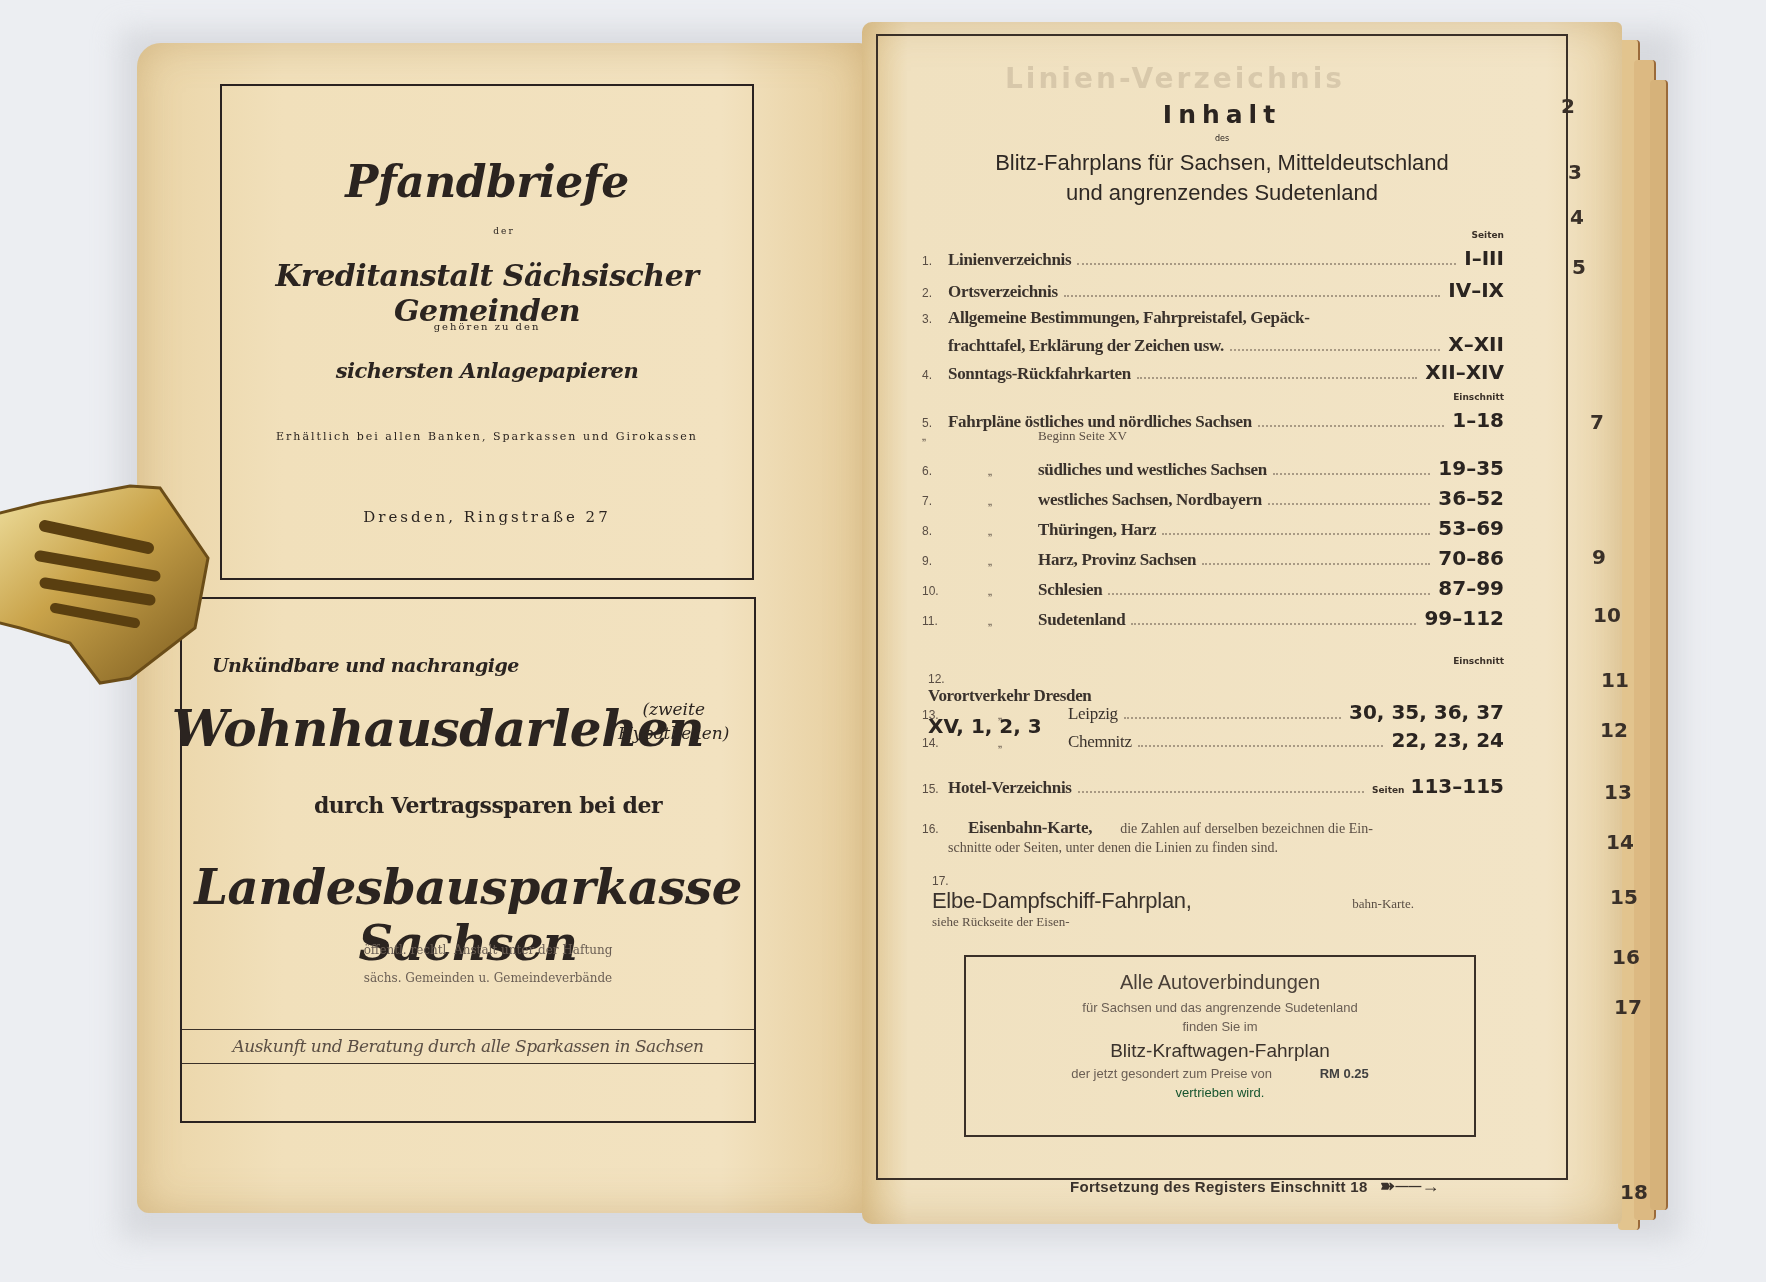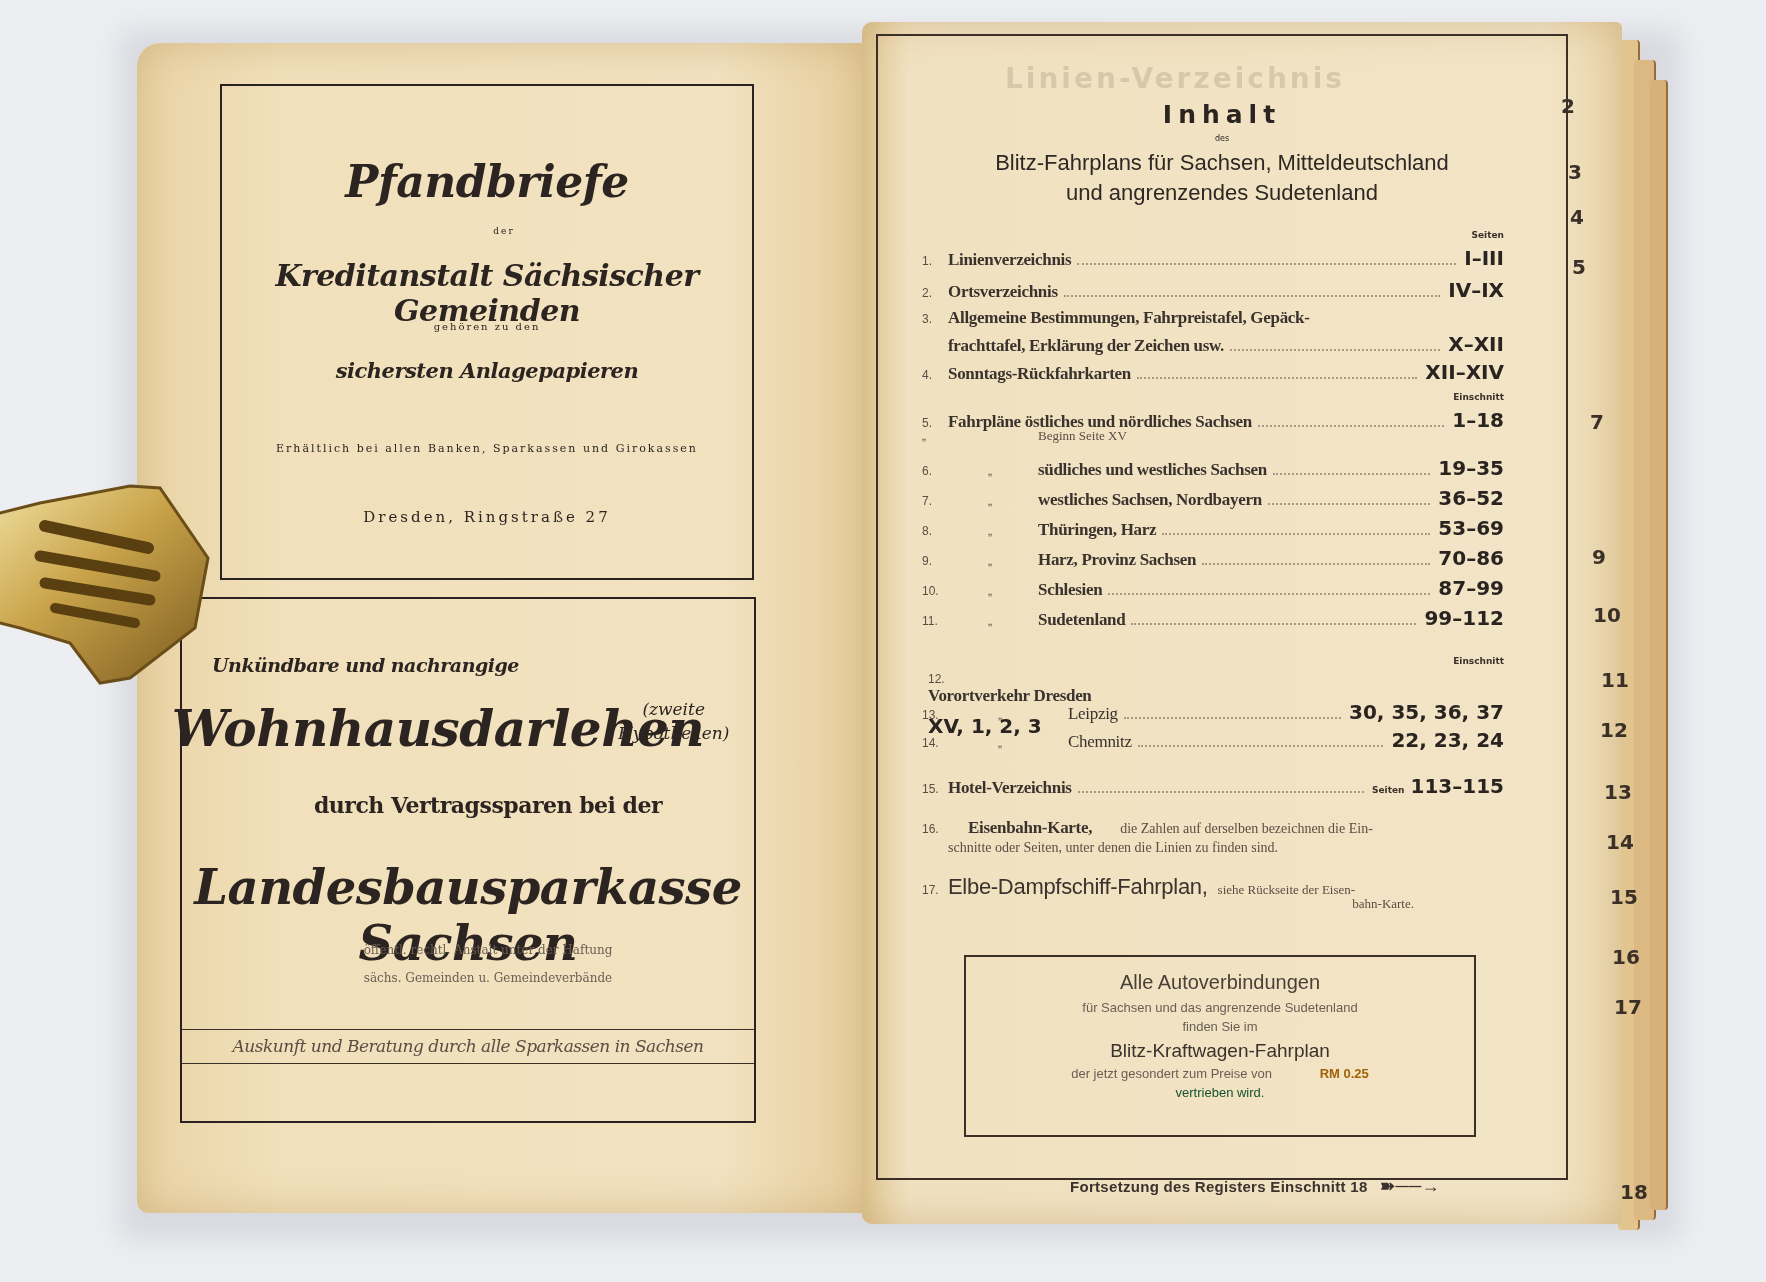--- a/index.html
+++ b/index.html
@@ -42,21 +42,21 @@
 <div class="stack" style="left:1650px;top:80px;height:1130px;background:#d6b27a;width:16px;"></div>
 
 <div class="page page-left"></div>
 
 <div class="box ad1">
   <div class="frak" style="top:70px;font-size:44px;">Pfandbriefe</div>
   <div class="small" style="top:140px;font-size:9px;padding-left:34px;">der</div>
   <div class="frak" style="top:172px;font-size:30px;">Kreditanstalt Sächsischer Gemeinden</div>
   <div class="small" style="top:235px;font-size:10px;">gehören zu den</div>
   <div class="frak" style="top:272px;font-size:21px;">sichersten Anlagepapieren</div>
-  <div class="small" style="top:356px;font-size:11px;">Erhältlich bei allen Banken, Sparkassen und Girokassen</div>
+  <div class="small" style="top:344px;font-size:11px;">Erhältlich bei allen Banken, Sparkassen und Girokassen</div>
   <div class="small" style="top:422px;font-size:15px;letter-spacing:3px;">Dresden, Ringstraße 27</div>
 </div>
 
 <div class="box ad2">
   <div class="frak" style="top:55px;left:30px;text-align:left;font-size:19px;">Unkündbare und nachrangige</div>
   <div class="frak" style="top:100px;left:-60px;font-size:50px;">Wohnhausdarlehen</div>
   <div style="position:absolute;left:436px;top:98px;font-family:'DejaVu Serif',serif;font-style:italic;font-size:17px;line-height:24px;text-align:center;">
     <div>(zweite</div>
     <div>Hypotheken)</div>
   </div>
@@ -214,38 +214,38 @@
   <div class="row" style="top:590px;gap:20px;">
     <span class="num">16.</span>
     <span class="lbl">Eisenbahn-Karte,</span>
     <span class="desc" style="margin-left:8px;">die Zahlen auf derselben bezeichnen die Ein-</span>
   </div>
   <div class="row" style="top:612px;">
     <span class="num"></span>
     <span class="desc">schnitte oder Seiten, unter denen die Linien zu finden sind.</span>
   </div>
 
-  <div class="row" style="top:646px;">
+  <div class="row" style="top:646px;flex-direction:column;">
     <span class="num">17.</span>
     <span class="lbl" style="font-family:'Liberation Sans',sans-serif;font-size:22px;font-weight:normal;color:#3a322c;">Elbe-Dampfschiff-Fahrplan,</span>
     <span class="desc" style="margin-left:10px;font-size:13px;">siehe Rückseite der Eisen-</span>
   </div>
   <div class="row" style="top:668px;justify-content:flex-end;padding-right:90px;">
     <span class="desc" style="font-size:13px;">bahn-Karte.</span>
   </div>
 </div>
 
 <div class="autobox">
   <div style="margin-top:14px;font-size:20px;">Alle Autoverbindungen</div>
   <div style="margin-top:6px;font-size:13px;color:#6a5e54;">für Sachsen und das angrenzende Sudetenland</div>
   <div style="margin-top:4px;font-size:13px;color:#6a5e54;">finden Sie im</div>
   <div style="margin-top:6px;font-size:19px;color:#3a322c;">Blitz-Kraftwagen-Fahrplan</div>
   <div style="margin-top:4px;font-size:13px;color:#6a5e54;">
     <span>der jetzt gesondert zum Preise von</span>
-    <b style="color:#a16207;margin-left:44px;">RM 0.25</b>
+    <b style="color:#404040;margin-left:44px;">RM 0.25</b>
   </div>
   <div style="margin-top:4px;font-size:13px;color:#14532d;">vertrieben wird.</div>
 </div>
 
 <div class="footer">
   <span>Fortsetzung des Registers Einschnitt 18</span>
   <span style="margin-left:8px;font-size:18px;">➽──→</span>
 </div>
 
 <div class="tab" style="left:1561px;top:94px;">2</div>

